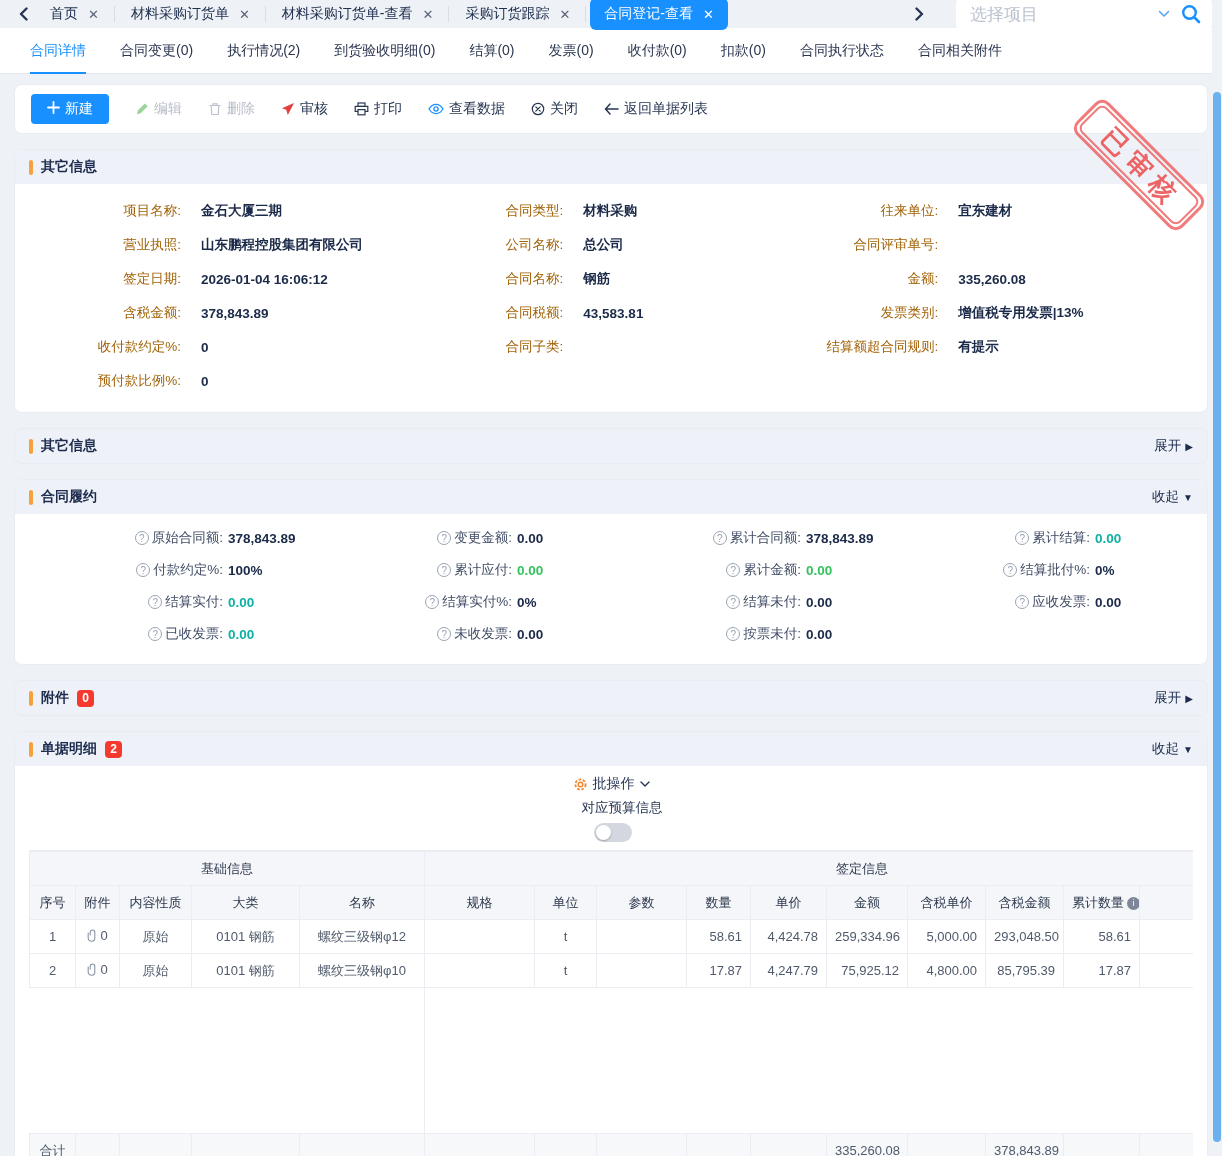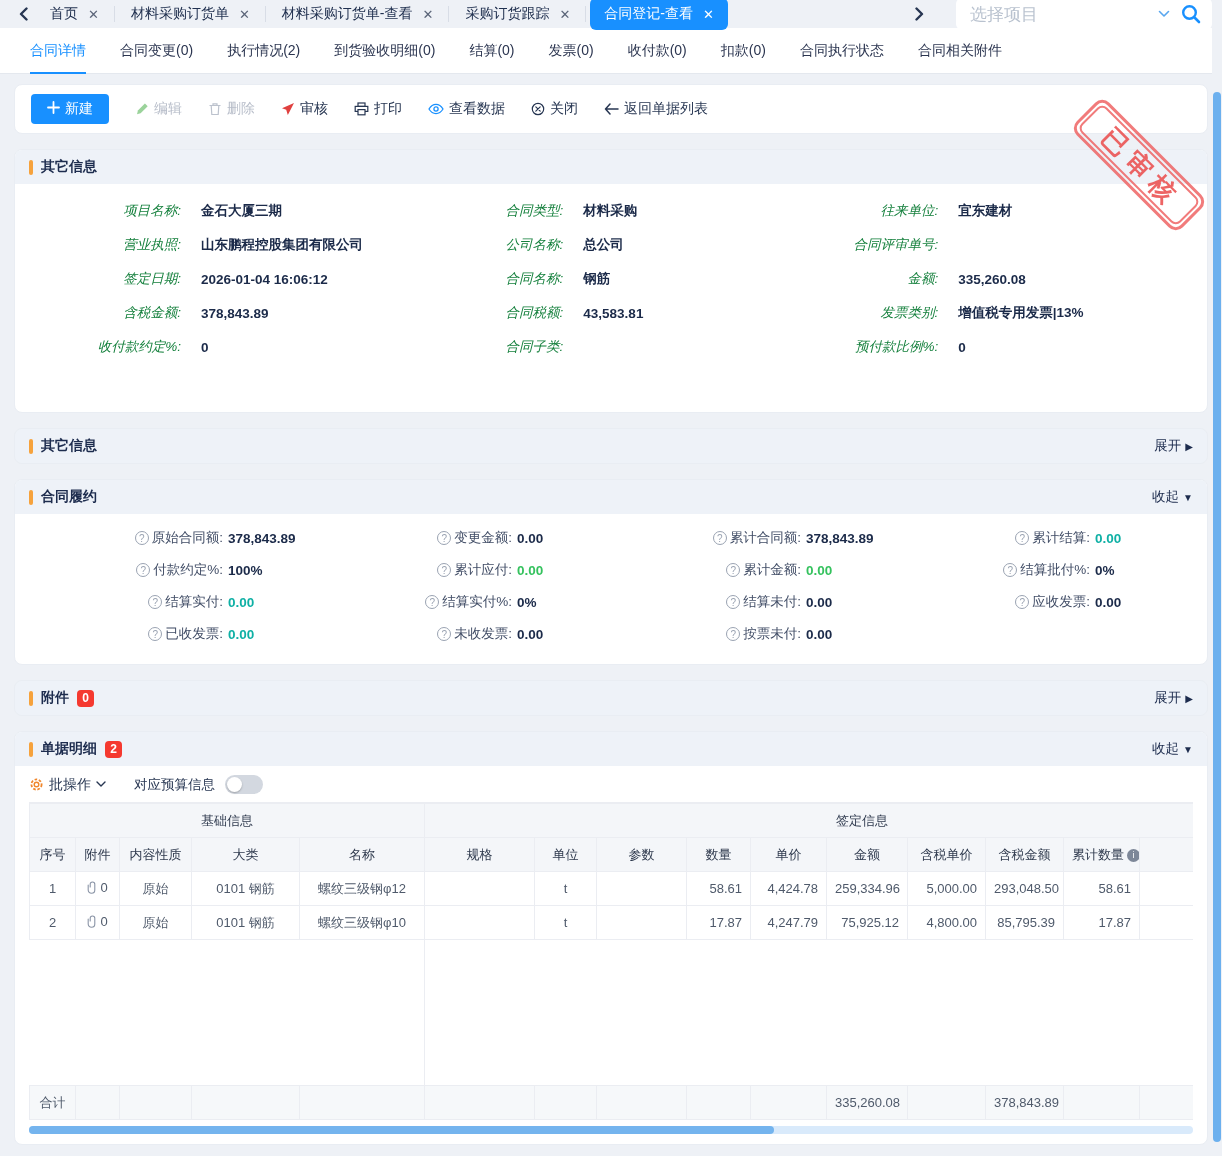--- a/index.html
+++ b/index.html
@@ -38,32 +38,32 @@
   .sec-toggle .tri { font-size:10px; }
   
   .toolbar { display:flex; align-items:center; gap:26px; padding:9px 16px; }
   .btn-primary { background:#1890ff; color:#fff; border:none; border-radius:4px; height:30px; padding:0 16px; font-size:14px; cursor:pointer; display:flex; align-items:center; gap:5px; font-family:inherit;justify-content:center; }
   .tool-btn { display:flex; align-items:center; gap:5px; background:none; border:none; font-size:14px; color:#273652; cursor:pointer; font-family:inherit; }
   .tool-btn.disabled { color:#b7bdc9; cursor:default; }
   .tool-btn .ticon { display:flex; align-items:center; }
   
   .basic-body { padding:10px 22px 14px 8px; display:grid; grid-template-columns:1.02fr 1fr 1.08fr; }
   .field { display:flex; align-items:center; height:34px; font-size:13.5px; }
-  .f-label { width:158px; text-align:right; color:#15803d; white-space:nowrap;font-style:italic; }
+  .f-label { width:158px; text-align:right; color:#a16207; white-space:nowrap; }
   .f-value { margin-left:20px; font-weight:bold; color:#1b2a49; white-space:nowrap; }
   
   .perf-body { padding:8px 26px 14px 10px; display:grid; grid-template-columns:1fr 1fr 1fr 1fr; }
   .metric { display:flex; align-items:center; height:32px; font-size:13.5px; }
   .metric .m-inner { display:flex; align-items:center; margin-left:auto; width:100%; justify-content:flex-end; }
   .q-icon { width:14px; height:14px; border:1px solid #9aa3b2; border-radius:50%; color:#9aa3b2; font-size:10px; display:inline-flex; align-items:center; justify-content:center; margin-right:3px; flex:none; }
   .m-label { color:#414d66; white-space:nowrap; }
   .m-value { font-weight:bold; margin-left:5px; min-width:86px; text-align:left; white-space:nowrap; }
   .m-dark { color:#1b2a49; } .m-green { color:#35c25e; } .m-teal { color:#0fb0a5; }
   
-  .batch-row { display:flex; align-items:center; padding:9px 14px 8px 14px; gap:6px; }
+  .batch-row { display:flex; align-items:center; padding:9px 14px 8px 14px; gap:6px;flex-direction:column; }
   .batch-btn { display:flex; align-items:center; gap:5px; background:none; border:none; font-size:14px; color:#273652; cursor:pointer; font-family:inherit; }
   .budget-label { margin-left:22px; font-size:13.5px; color:#273652; }
   .switch { width:38px; height:19px; background:#d3d8e0; border-radius:10px; position:relative; cursor:pointer; margin-left:4px; }
   .switch .knob { position:absolute; left:2px; top:2px; width:15px; height:15px; border-radius:50%; background:#fff; box-shadow:0 1px 2px rgba(0,0,0,.25); }
   .table-viewport { margin:0 14px; overflow:hidden; border-top:1px solid #ebedf2; }
   table.grid { border-collapse:collapse; table-layout:fixed; width:1270px; font-size:13px; }
   table.grid th, table.grid td { border:1px solid #ebedf2; height:34px; padding:0 8px; white-space:nowrap; overflow:hidden; color:#4f5a6b; font-weight:normal; }
   table.grid thead th { background:#f4f6f9; color:#2f3a4e; text-align:center; }
   table.grid td.al-c { text-align:center; } table.grid td.al-r { text-align:right; } 
   tr.filler td { height:146px; border-bottom:1px solid #ebedf2; border-top:1px solid #ebedf2; }
@@ -271,20 +271,24 @@
           <span class="f-label">发票类别:</span>
           <span class="f-value">增值税专用发票|13%</span>
         </div>
         <div class="field">
           <span class="f-label">收付款约定%:</span>
           <span class="f-value">0</span>
         </div>
         <div class="field">
           <span class="f-label">合同子类:</span>
           <span class="f-value"></span>
+        </div>
+        <div class="field">
+          <span class="f-label">结算额超合同规则:</span>
+          <span class="f-value">有提示</span>
         </div>
         <div class="field">
           <span class="f-label">预付款比例%:</span>
           <span class="f-value">0</span>
         </div>
         <div class="field"></div>
       </div>
   </div>
 
   <div class="panel bar-only">

